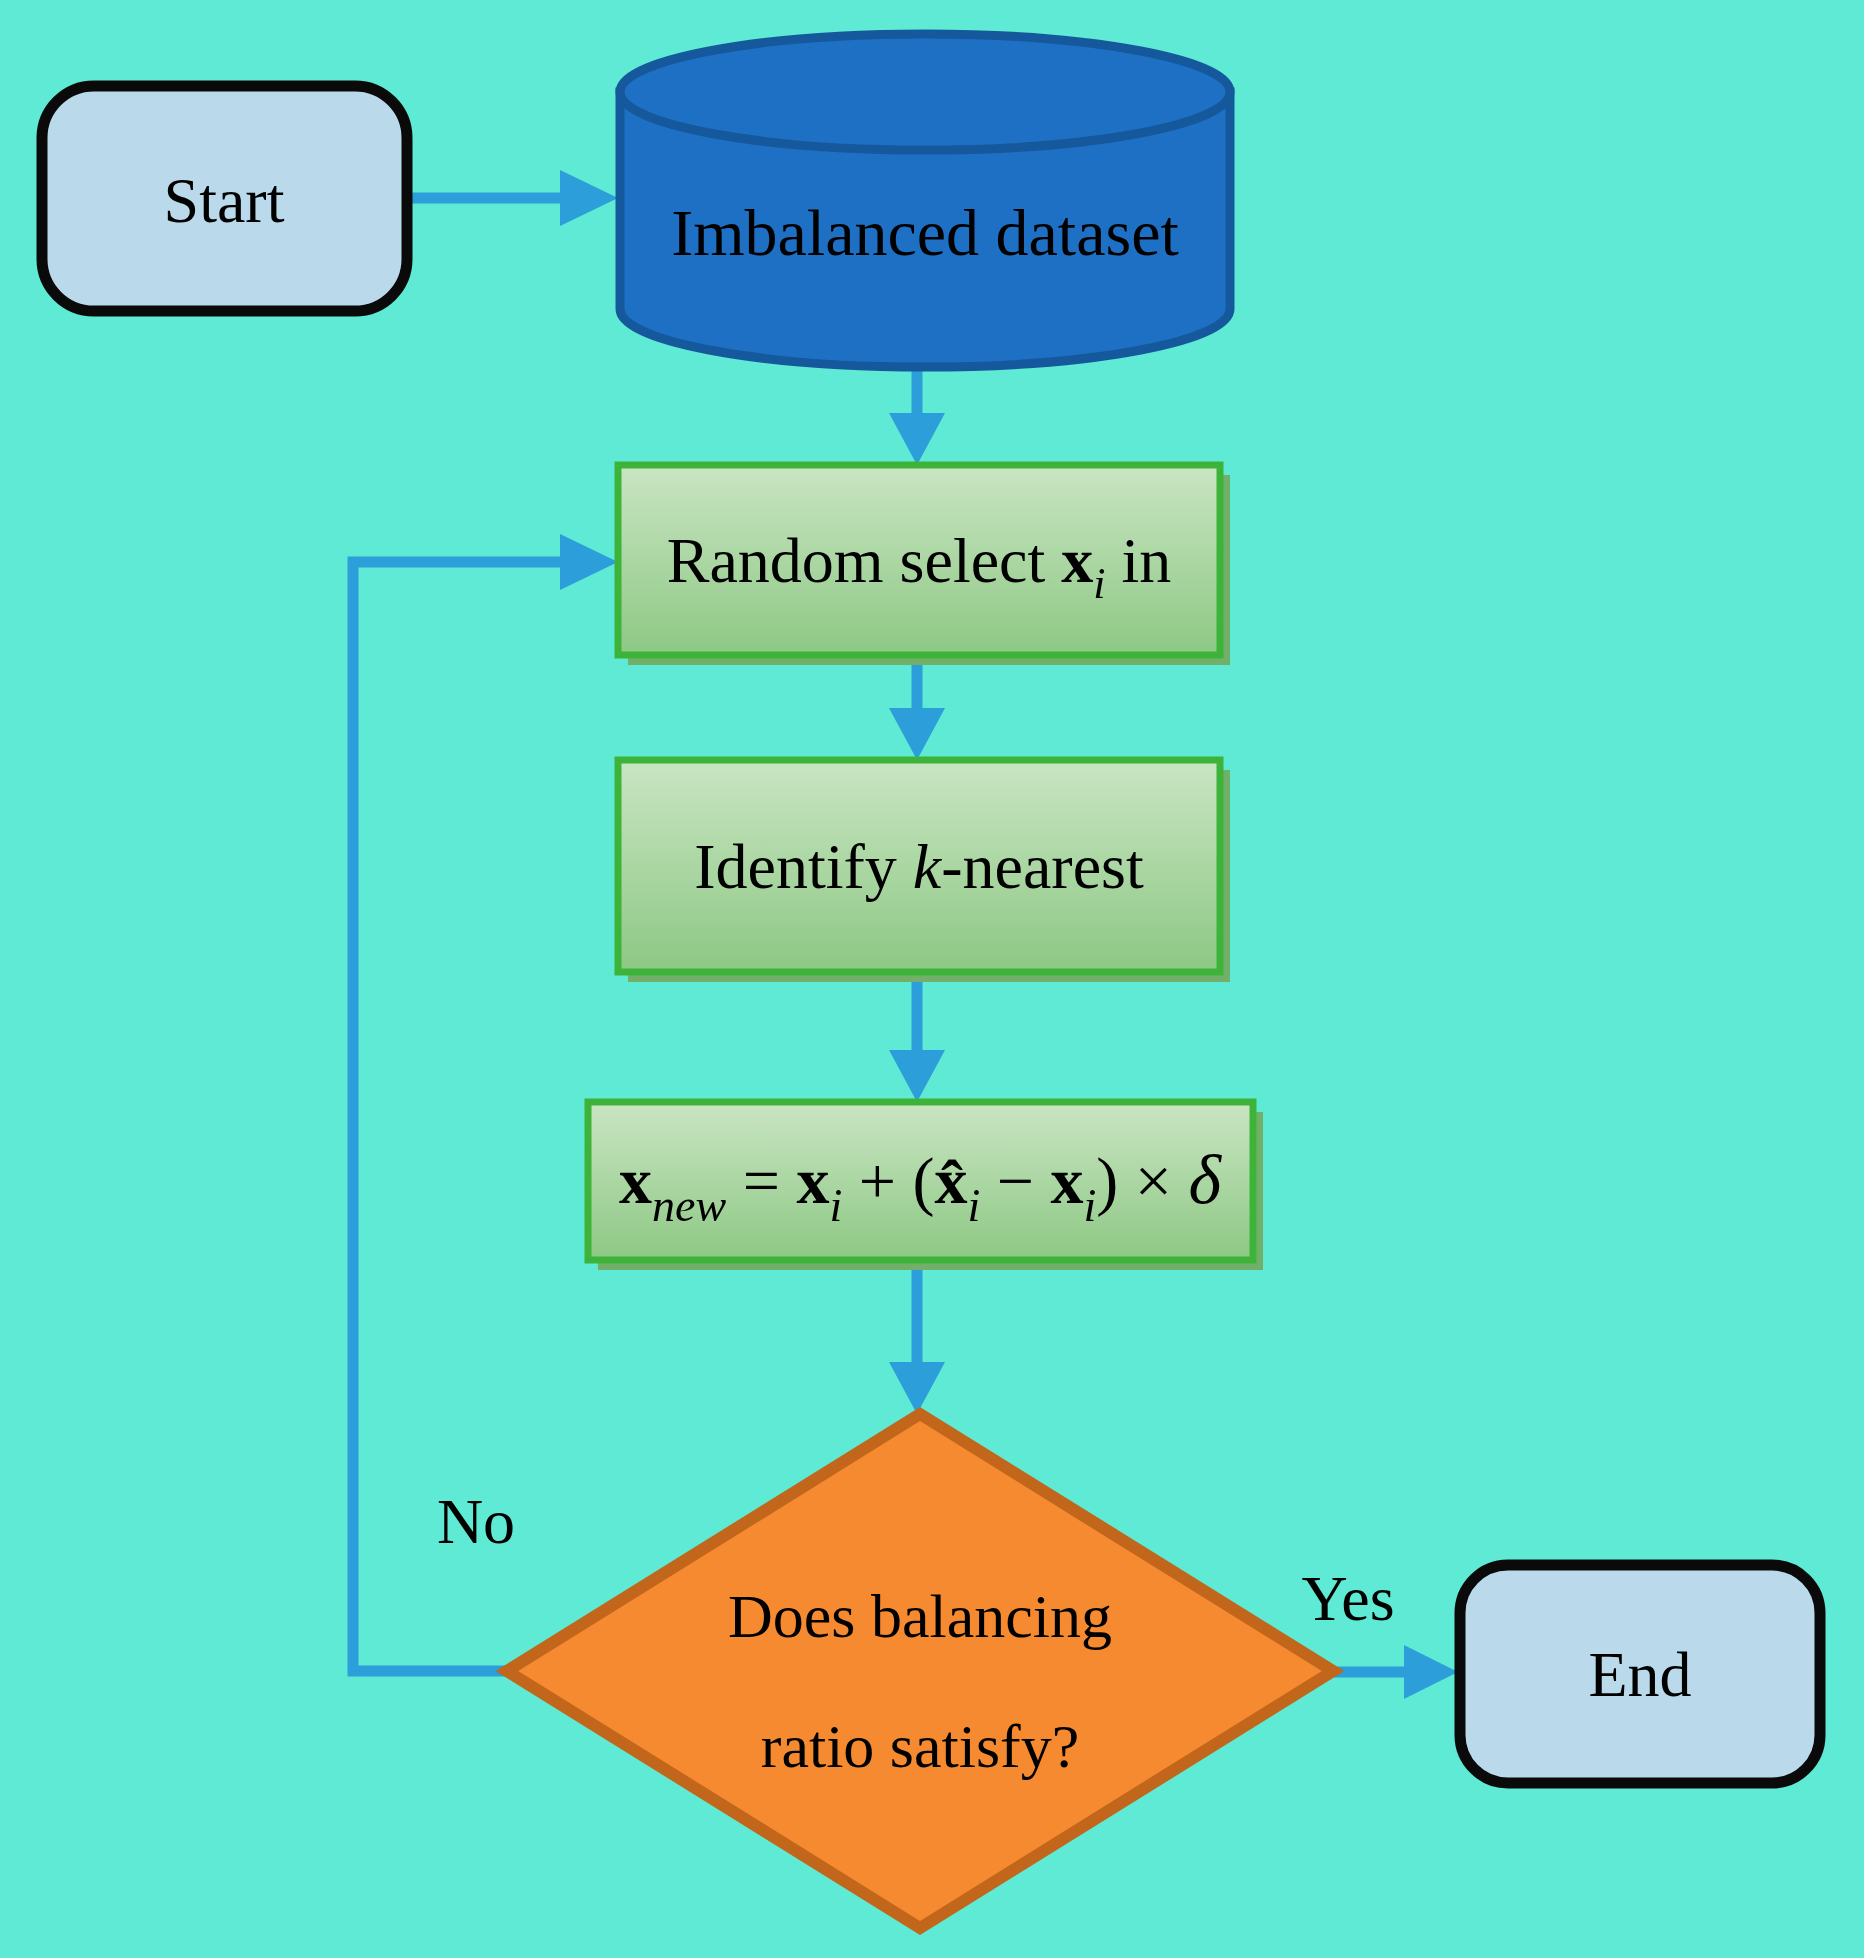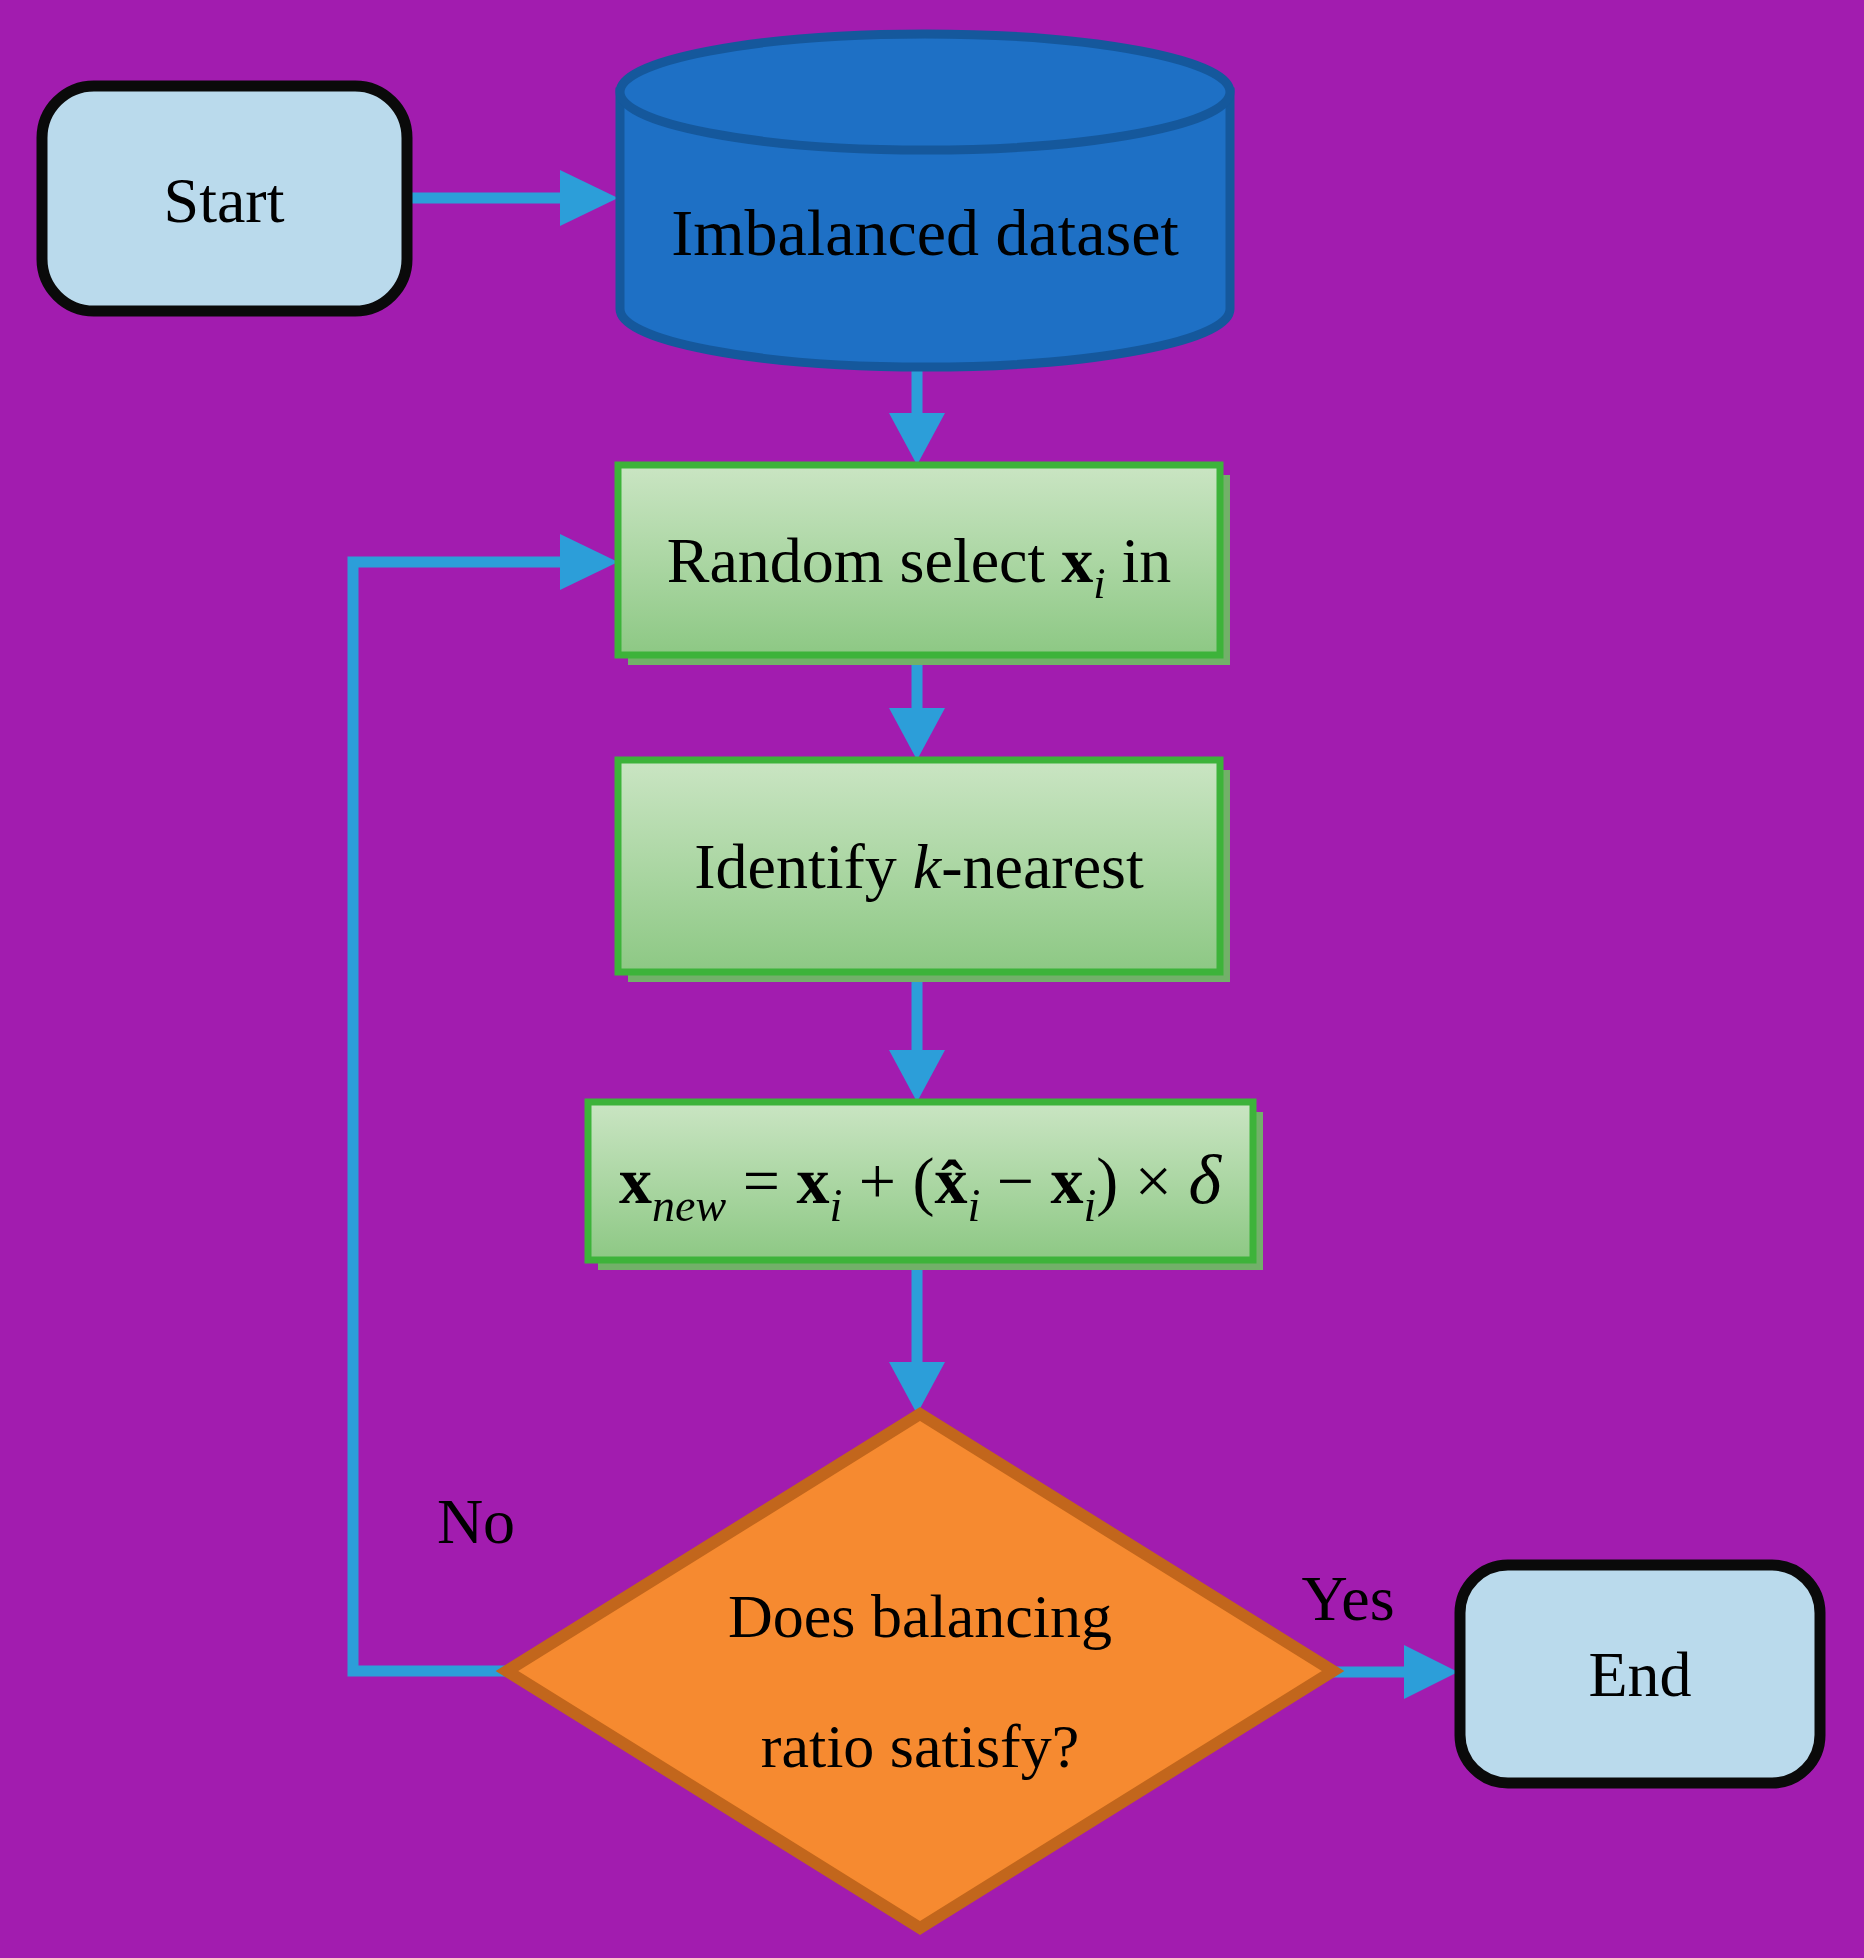--- a/index.html
+++ b/index.html
@@ -1,16 +1,16 @@
 <!DOCTYPE html>
 <html><head>
 <meta charset="utf-8">
 <style>
   html,body{margin:0;padding:0;background:#ffffff;}
-  .page{width:1864px;height:1958px;position:relative;background:#a21caf;}
+  .page{width:1864px;height:1958px;position:relative;background:#5eead4;}
   svg{display:block;}
   text{font-family:"Liberation Serif",serif;fill:#000000;white-space:pre;}
   .terminal{stroke:#0a0a0a;stroke-width:11;}
   .dbshape{stroke:#15589c;stroke-width:9;}
   .process{stroke:#3db33a;stroke-width:7;}
   .decision{stroke:#c2661c;stroke-width:12;stroke-linejoin:miter;}
   .edge{fill:none;stroke-width:11;}
   .node-label{font-size:64px;}
   .db-label{font-size:66px;}
   .formula-label{font-size:66px;}

